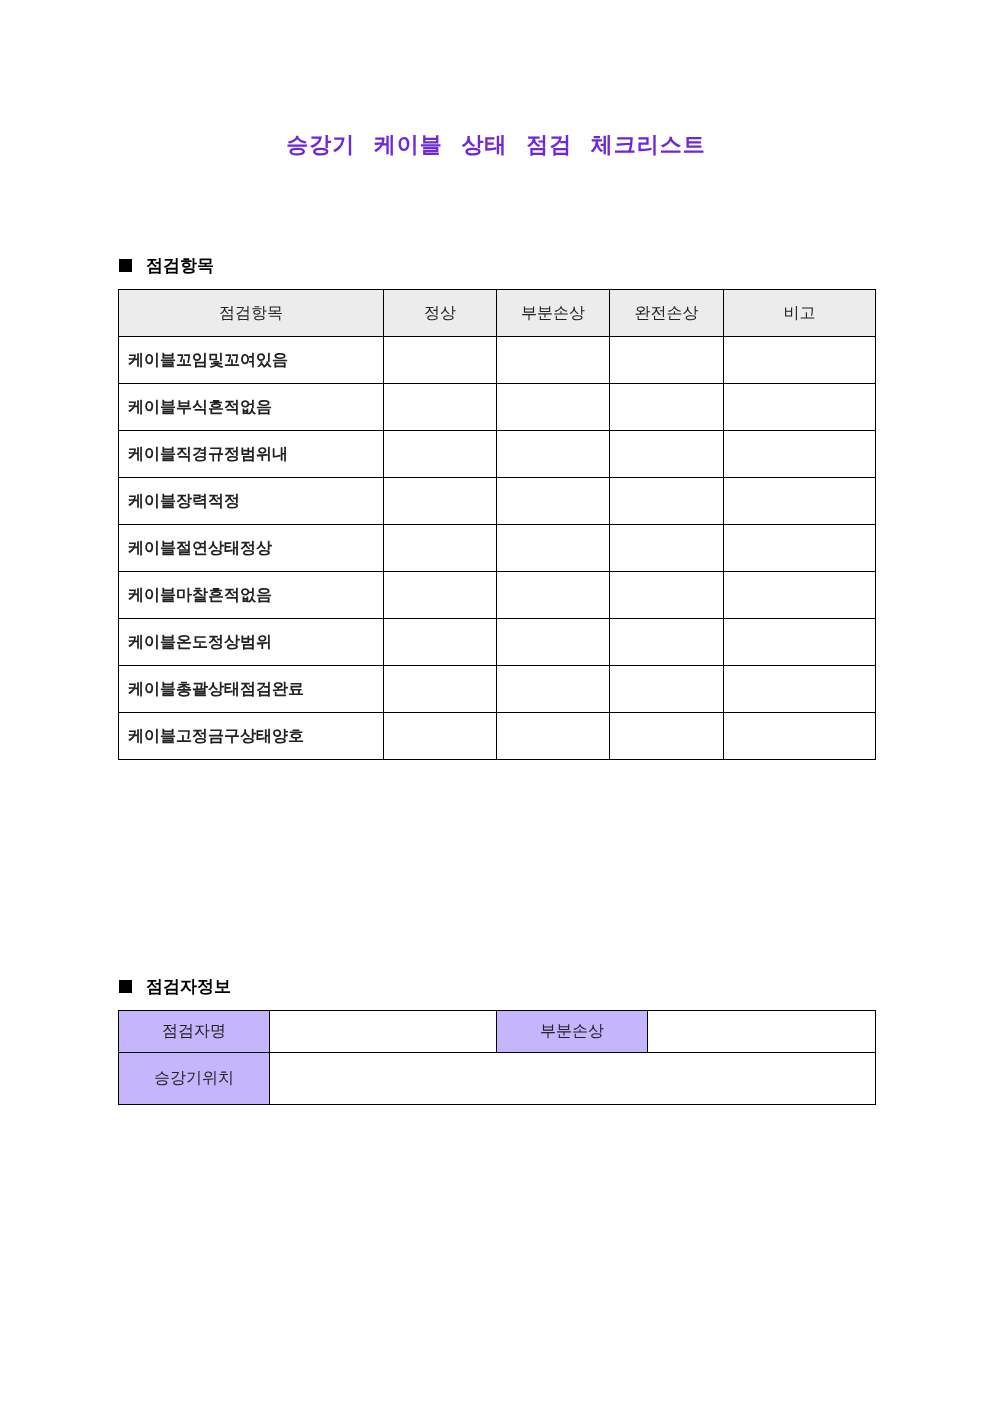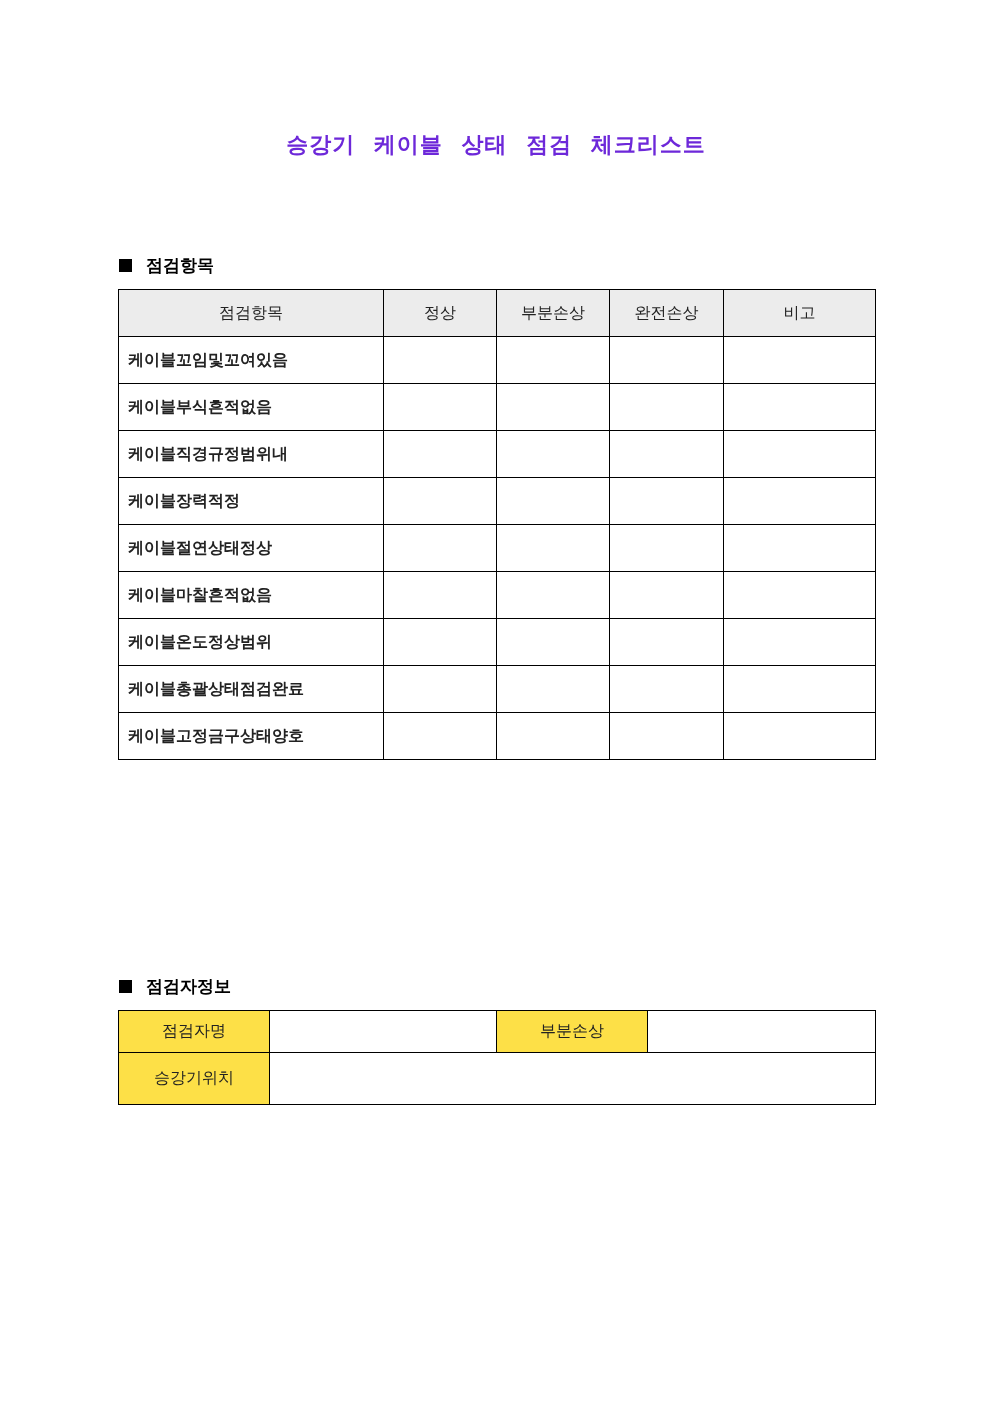--- a/index.html
+++ b/index.html
@@ -72,21 +72,21 @@
       text-align: left;
       padding-left: 9px;
       font-weight: bold;
     }
     .info {
       left: 118px;
       top: 1010px;
       width: 757px;
     }
     .info td.label {
-      background: #fde047;
+      background: #c4b5fd;
       text-align: center;
     }
     .info tr.r1 td { height: 41px; }
     .info tr.r2 td, .info tr.r3 td { height: 51px; }
   </style>
 </head>
 <body>
 
 <div class="page-title">승강기 케이블 상태 점검 체크리스트</div>
 

